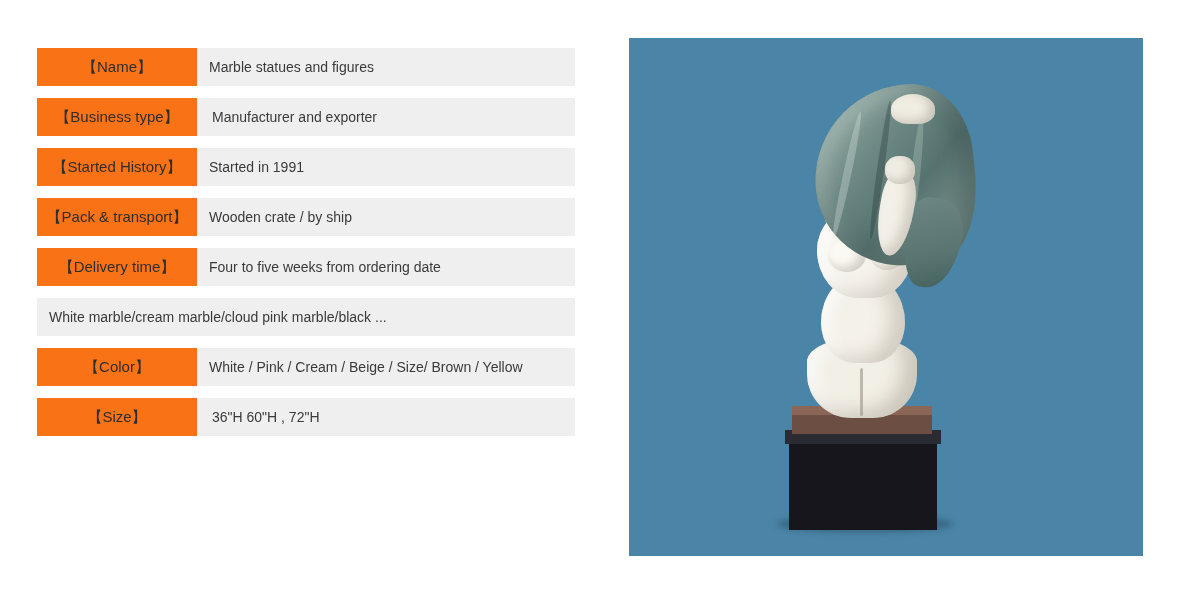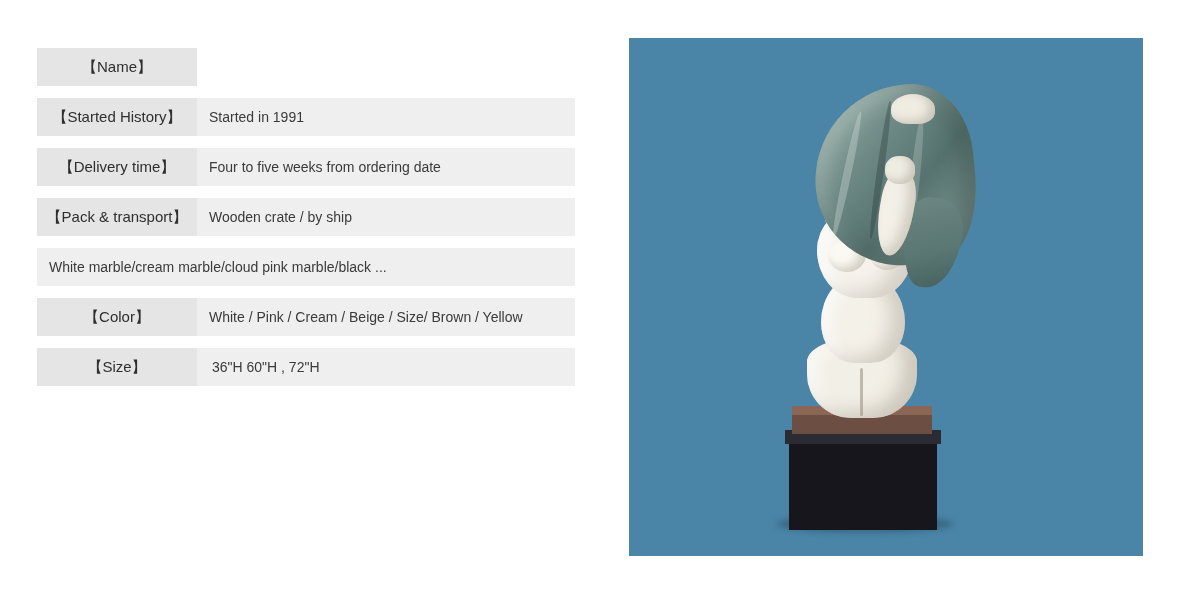--- a/index.html
+++ b/index.html
@@ -29,21 +29,21 @@
   }
   .spec-row {
     display: flex;
     align-items: stretch;
     height: 38px;
     margin-bottom: 12px;
   }
   .spec-label {
     width: 160px;
     flex: 0 0 160px;
-    background: #e5e5e5;
+    background: #f97316;
     color: #2e2e2e;
     font-size: 15px;
     display: flex;
     align-items: center;
     justify-content: center;
     text-align: center;
     letter-spacing: 0px;
     white-space: nowrap;
   }
   .spec-value {
@@ -282,37 +282,42 @@
 </style>
 </head>
 <body>
 
 <div class="page">
 
   <div class="spec-table">
 
     <div class="spec-row">
       <div class="spec-label">【Name】</div>
-    </div>
-
-
+      <div class="spec-value">Marble statues and figures</div>
+    </div>
+
+
+    <div class="spec-row indent">
+      <div class="spec-label">【Business type】</div>
+      <div class="spec-value">Manufacturer and exporter</div>
+    </div>
 
     <div class="spec-row">
       <div class="spec-label">【Started History】</div>
       <div class="spec-value">Started in 1991</div>
     </div>
 
     <div class="spec-row">
+      <div class="spec-label">【Pack &amp; transport】</div>
+      <div class="spec-value">Wooden crate / by ship</div>
+    </div>
+
+    <div class="spec-row">
       <div class="spec-label">【Delivery time】</div>
       <div class="spec-value">Four to five weeks from ordering date</div>
-    </div>
-
-    <div class="spec-row">
-      <div class="spec-label">【Pack &amp; transport】</div>
-      <div class="spec-value">Wooden crate / by ship</div>
     </div>
 
     <div class="spec-row">
       <div class="spec-value">White marble/cream marble/cloud pink marble/black ...</div>
     </div>
 
     <div class="spec-row">
       <div class="spec-label">【Color】</div>
       <div class="spec-value">White / Pink / Cream / Beige / Size/ Brown / Yellow</div>
     </div>

